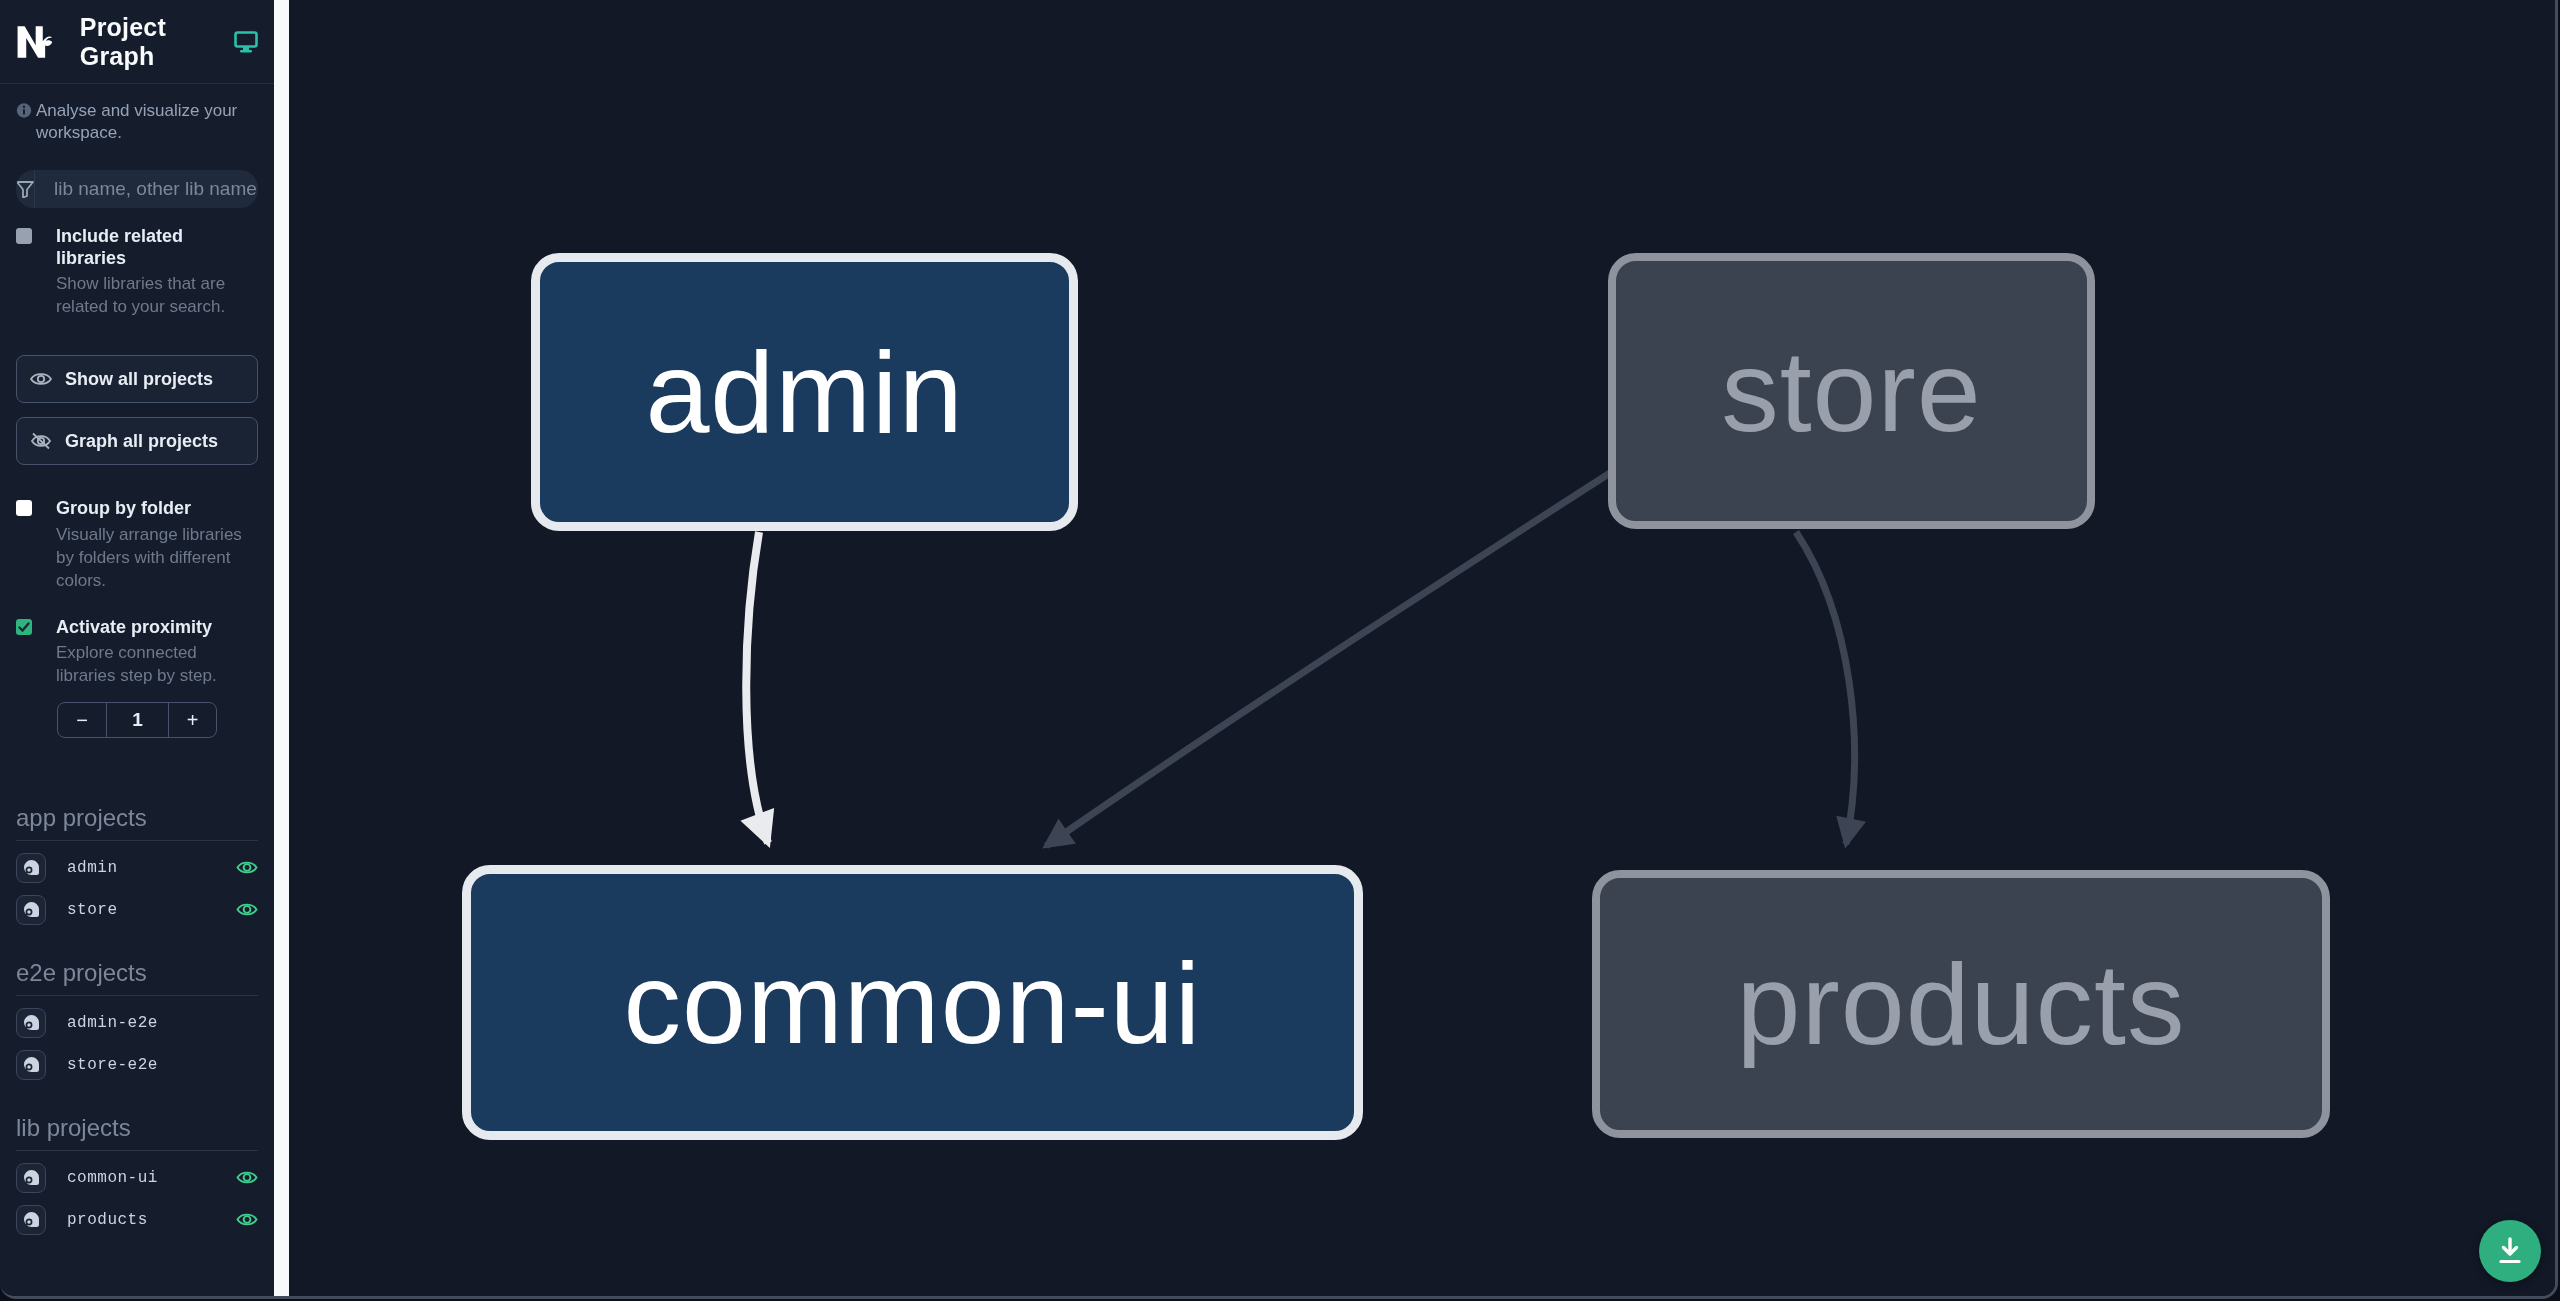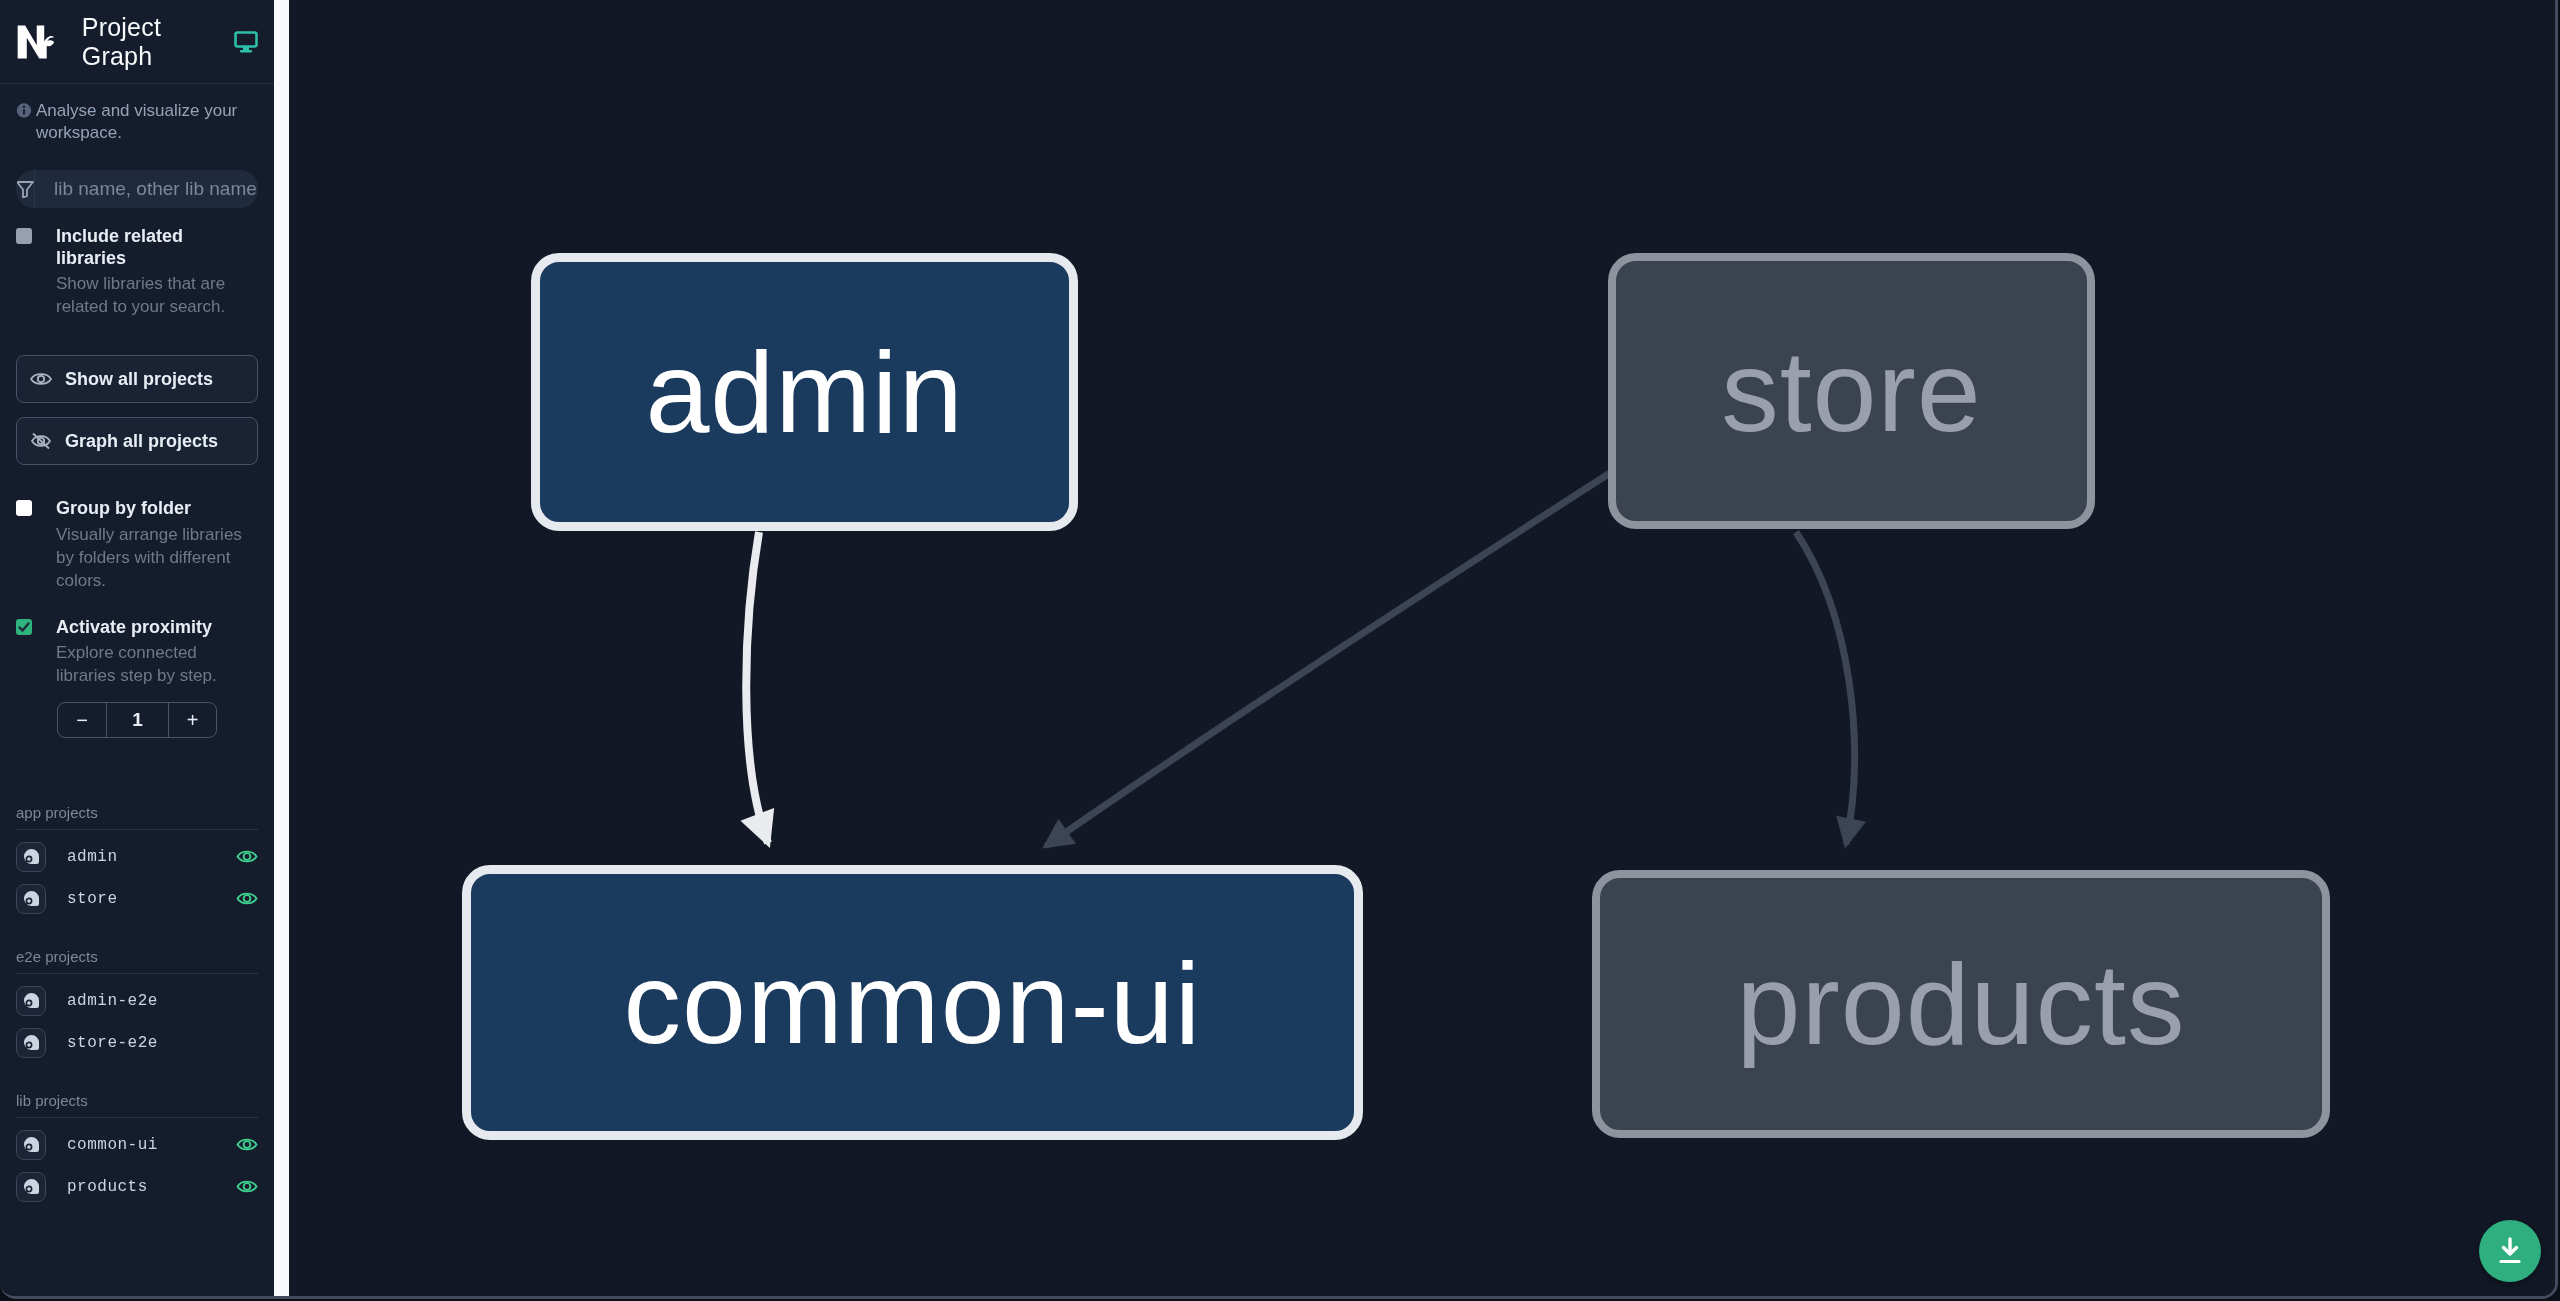--- a/index.html
+++ b/index.html
@@ -9,21 +9,21 @@
   .window { position:absolute; left:0; top:0; width:2558px; height:1299px;
             border-right:3px solid #434b5c; border-bottom:3px solid #434b5c;
             border-radius:0 0 16px 16px; overflow:hidden; display:flex; background:#121826; }
 
   
   .sidebar { width:274px; min-width:274px; height:100%; background:#151c2c; color:#e2e8f0;
              display:flex; flex-direction:column; overflow:hidden; }
   .sb-header { height:84px; display:flex; align-items:center; padding:0 16px;
                border-bottom:1px solid #262e40; }
   .nx-logo { width:48px; height:44px; }
-  .sb-title { font-size:25px; font-weight:400; color:#f8fafc; margin-left:26px; letter-spacing:.2px; }
+  .sb-title { font-size:25px; font-weight:700; color:#f8fafc; margin-left:26px; letter-spacing:.2px; }
   .theme-btn { margin-left:22px; background:none; border:none; cursor:pointer; display:flex; }
 
   .info-row { display:flex; align-items:flex-start; gap:4px; padding:16px 16px 0 16px; }
   .info-row .txt { font-size:17px; color:#94a3b8; line-height:1.3; }
 
   .filter-box { margin:26px 16px 0 16px; height:38px; background:#202a3d; border-radius:18px;
                 display:flex; align-items:center; overflow:hidden;gap:9px; }
   .filter-ico { width:40px; height:100%; display:flex; align-items:center; justify-content:center;
                 border-right:1px solid #2b374d; }
   .filter-box input { flex:1; background:transparent; border:none; outline:none; color:#cbd5e1;
@@ -49,21 +49,21 @@
              border-radius:8px; display:flex; overflow:hidden; }
   .stepper > * { display:flex; align-items:center; justify-content:center; color:#e8edf4;
                  font-size:20px; background:transparent; border:none; cursor:pointer;
                  font-family:"Liberation Sans",sans-serif; }
   .step-dec { width:49px; border-right:1px solid #46536a; }
   .step-val { width:61px; font-weight:700; font-size:19px; cursor:default; }
   .step-inc { flex:1; border-left:1px solid #46536a; }
 
   .sections { margin-top:66px; }
   .section { padding:0 16px; margin-bottom:34px; }
-  .section-heading { font-size:15px; color:#7c8799; padding-bottom:8px;
+  .section-heading { font-size:24px; color:#7c8799; padding-bottom:8px;
                      border-bottom:1px solid #2a3347; }
   .proj-row { display:flex; align-items:center; margin-top:11px; height:31px; }
   .focus-btn { width:30px; height:30px; border:1px solid #3a465b; border-radius:8px;
                background:#1c2436; display:flex; align-items:center; justify-content:center;
                cursor:pointer; flex:none; }
   .proj-name { font-family:"Liberation Mono", monospace; font-size:16px; color:#cbd5e1;
                margin-left:21px; cursor:pointer; letter-spacing:.5px; }
   .proj-eye { margin-left:auto; cursor:pointer; display:flex; }
 
   

